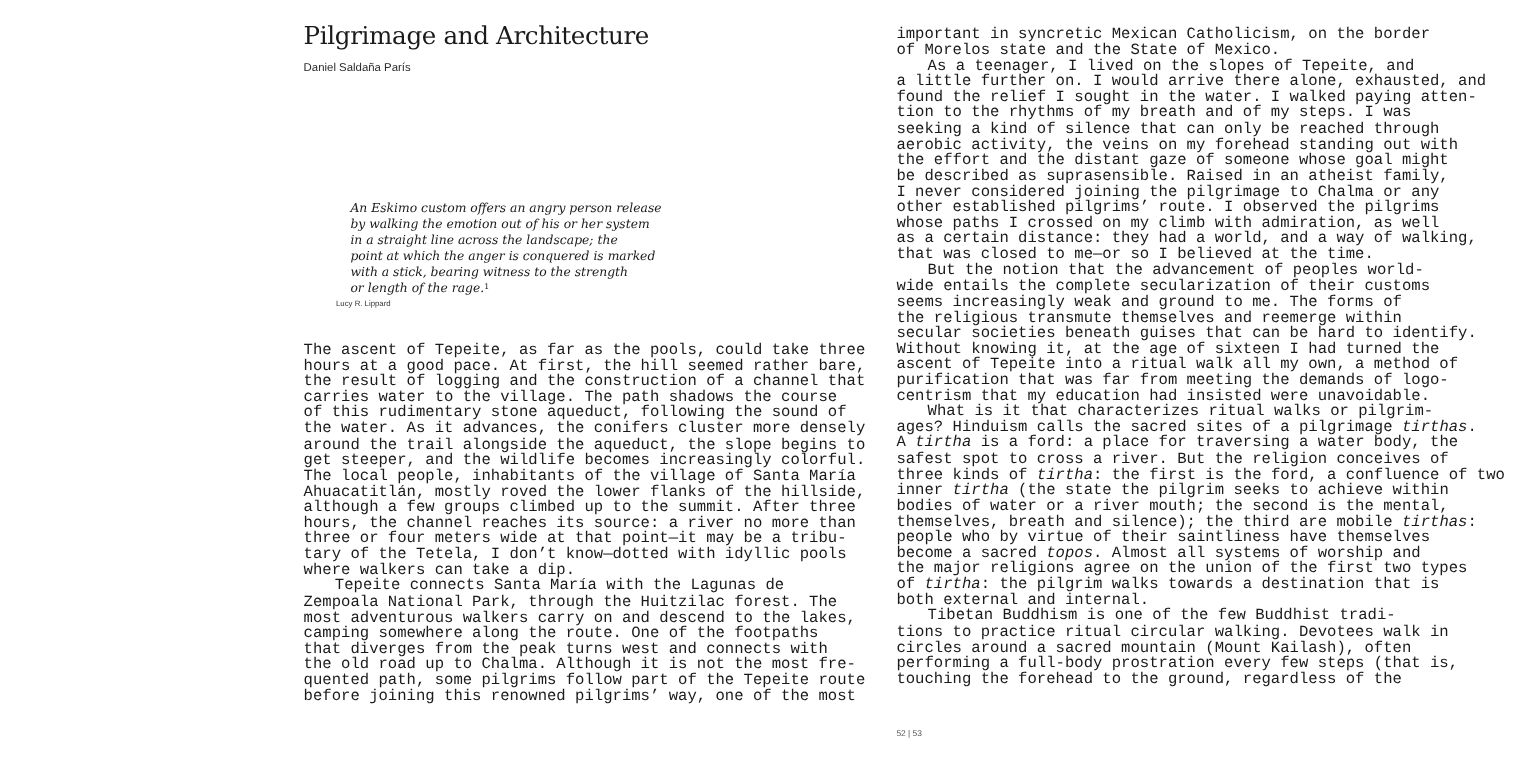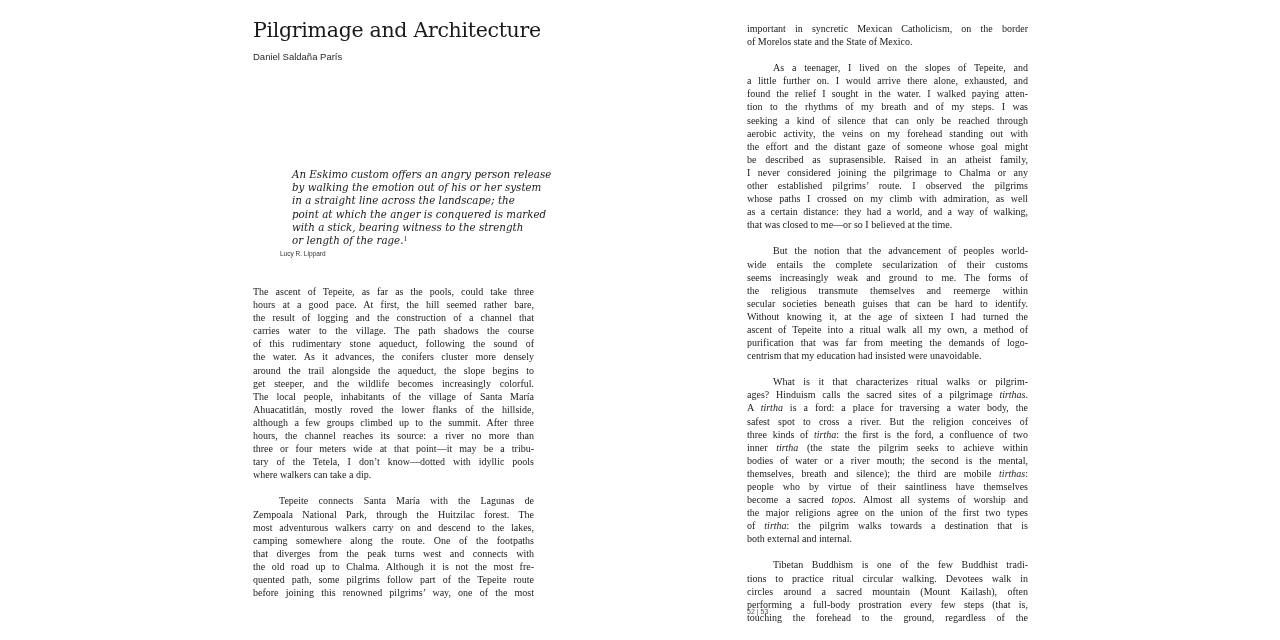--- a/index.html
+++ b/index.html
@@ -4,26 +4,26 @@
 <style>
   html, body { margin:0; padding:0; background:#ffffff; }
   body { width:1280px; height:640px; position:relative; overflow:hidden; color:#1a1a1a; }
   .page { position:absolute; top:0; }
   .title { position:absolute; left:253px; top:18px; font-family:"DejaVu Serif", serif; font-size:20.5px; font-weight:normal; letter-spacing:-0.3px; color:#1a1a1a; white-space:nowrap; }
   .author { position:absolute; left:253px; top:51px; font-family:"Liberation Sans", sans-serif; font-size:9.5px; color:#2a2a2a; white-space:nowrap; }
   .epigraph { position:absolute; left:292px; top:168px; width:250px; font-family:"DejaVu Serif", serif; font-style:italic; font-size:10.3px; line-height:13.2px; color:#1a1a1a; }
   .epigraph .line { display:block; white-space:nowrap; }
   .epigraph sup { font-size:6.5px; vertical-align:top; position:relative; top:-1px; font-style:normal; }
   .attribution { position:absolute; left:280px; top:250px; font-family:"Liberation Sans", sans-serif; font-size:6.5px; color:#333; white-space:nowrap; }
-  .col { position:absolute; font-family:Liberation Serif, serif; font-size:10px; line-height:13.1px; color:#1a1a1a; }
+  .col { position:absolute; font-family:Liberation Mono, monospace; font-size:13px; line-height:13.1px; color:#1a1a1a; }
   .col-left { left:253px; top:285px; width:281px; }
   .col-right { left:747px; top:22px; width:281px; }
   .ln { display:block; white-space:nowrap; text-align:justify; text-align-last:justify; height:13.1px; overflow:visible; }
   .ln.last { text-align-last:left; }
-  .ln.indent { padding-left:26px;margin-top:13px; }
+  .ln.indent { padding-left:26px; }
   .ln i { font-style:italic; }
   .folio { position:absolute; left:747px; top:608px; font-family:"Liberation Sans", sans-serif; font-size:7px; color:#555; white-space:nowrap; }
 </style>
 </head>
 <body>
 
 <div class="page">
   <div class="title">Pilgrimage and Architecture</div>
   <div class="author">Daniel Saldaña París</div>
 

